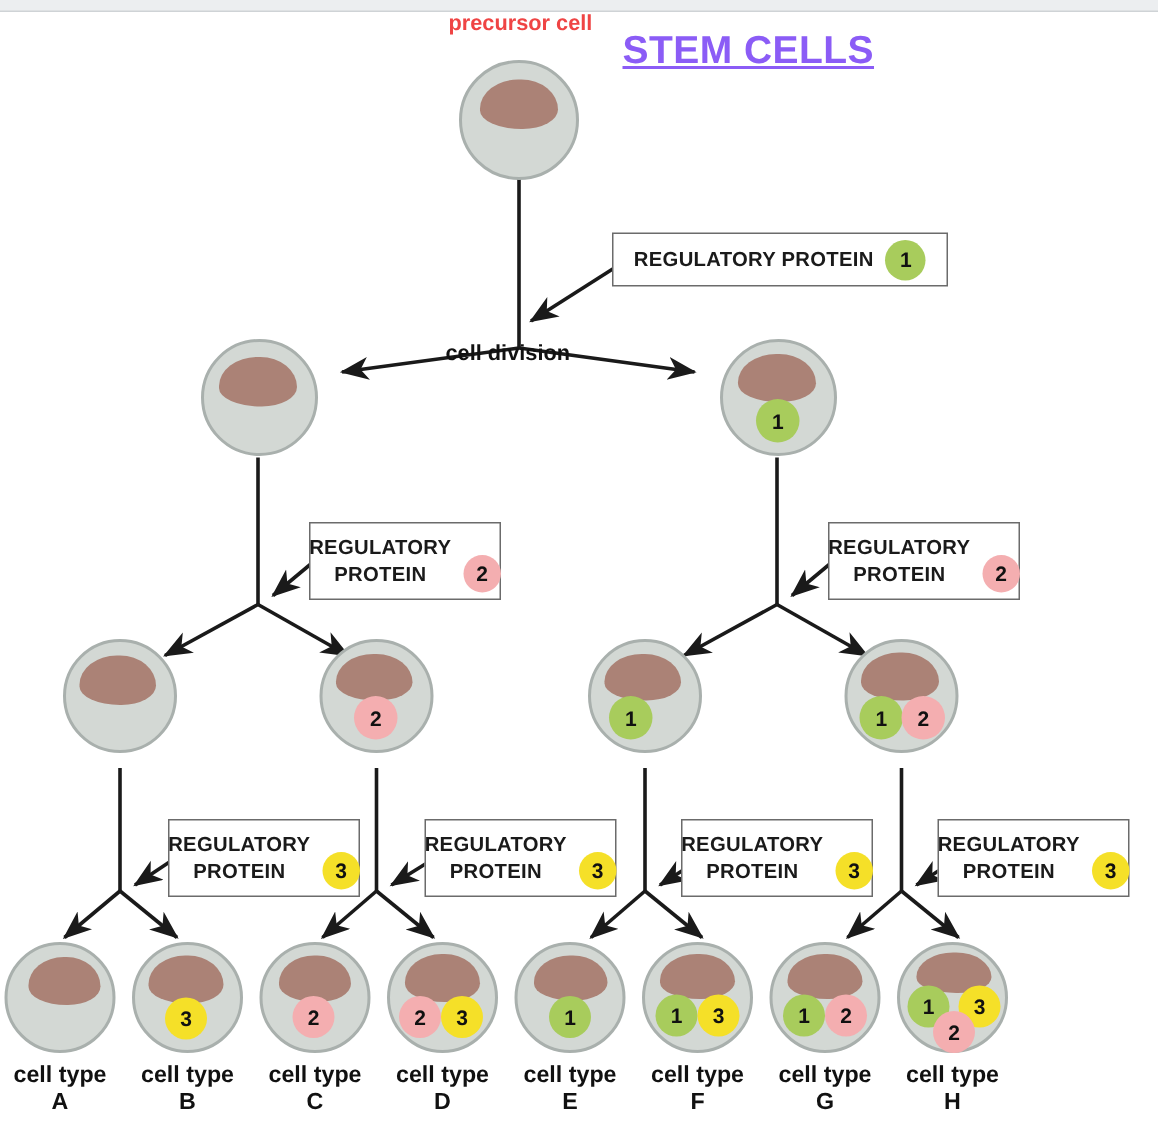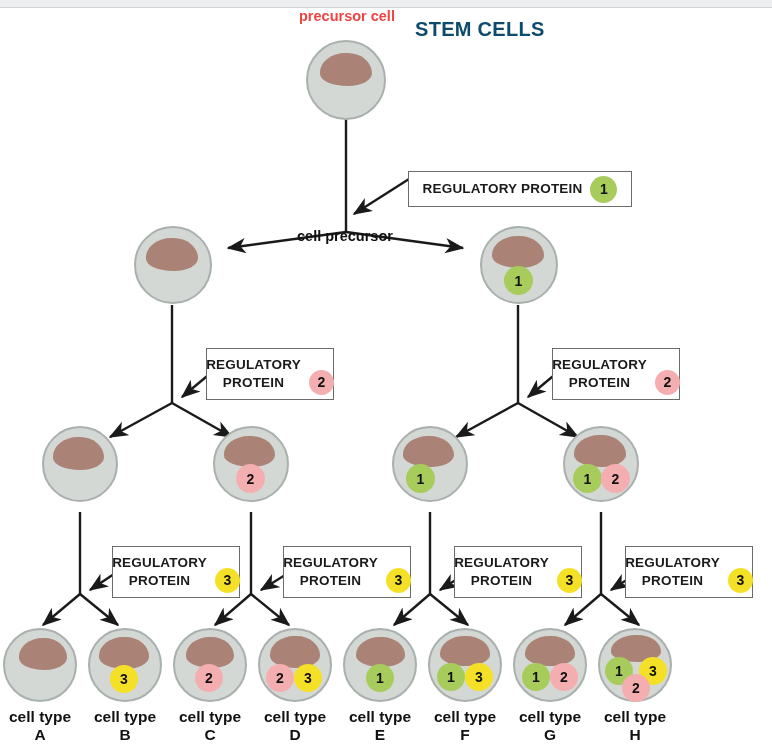--- a/index.html
+++ b/index.html
@@ -25,22 +25,22 @@
         box-sizing:border-box;display:flex;align-items:center;
         justify-content:center;padding:4px 8px;}
   .pbox .ptext{font-weight:bold;font-size:13.5px;color:#1a1a1a;
                letter-spacing:.2px;line-height:1.35;text-align:center;}
   .pbox .pbadge{border-radius:50%;display:flex;align-items:center;
                 justify-content:center;font-weight:bold;color:#111;
                 font-size:14px;margin-left:8px;flex:0 0 auto;}
   .pbox.two-line{flex-direction:row;}
   .pbox.two-line .ptext{text-align:center;}
 
-  .title{position:absolute;font-weight:bold;color:#0c4a6e;
-         font-size:20px;letter-spacing:.3px;}
+  .title{position:absolute;font-weight:bold;color:#8b5cf6;
+         font-size:26px;letter-spacing:.3px;text-decoration:underline;}
   .precursor-label{position:absolute;font-weight:bold;font-size:14.5px;
                    color:#ef4444;}
   .division-label{position:absolute;font-weight:bold;font-size:14.5px;
                   color:#111;}
   .ctlabel{position:absolute;text-align:center;font-weight:bold;
            font-size:15.5px;color:#111;line-height:1.18;}
 </style>
 </head>
 <body>
 
@@ -92,21 +92,21 @@
       <path d="M601,594 L565,625" marker-end="url(#ah)"></path>
       <path d="M601,594 L639,625" marker-end="url(#ah)"></path>
       <path d="M639,572 L611,590" marker-end="url(#ah)"></path>
     </g>
   </svg>
 
   <div class="title" style="left:415px;top:18px;">STEM CELLS</div>
 
   <div class="precursor-label" style="left:299px;top:8px;">precursor cell</div>
 
-  <div class="division-label" style="left:297px;top:228px;">cell precursor</div>
+  <div class="division-label" style="left:297px;top:228px;">cell division</div>
 
   <div class="cell" style="left:306px;top:40px;width:80px;height:80px;">
     <div class="nucleus" style="left:12px;top:11px;width:52px;height:33px;
                 border-radius:50% 48% 46% 54% / 60% 62% 40% 38%;"></div>
   </div>
 
   <div class="cell" style="left:134px;top:226px;width:78px;height:78px;">
     <div class="nucleus" style="left:10px;top:10px;width:52px;height:33px;
                 border-radius:50% 48% 46% 54% / 60% 62% 40% 38%;"></div>
   </div>
@@ -203,21 +203,21 @@
     <div class="nucleus" style="left:11px;top:5px;width:50px;height:27px;
                 border-radius:50% 48% 46% 54% / 60% 62% 40% 38%;"></div>
     <div class="prot" style="left:5px;top:27px;width:28px;height:28px;font-size:14px;
                 background:#a8cc5c;">1</div>
     <div class="prot" style="left:39px;top:27px;width:28px;height:28px;font-size:14px;
                 background:#f5e028;">3</div>
     <div class="prot" style="left:22px;top:44px;width:28px;height:28px;font-size:14px;
                 background:#f4aeb0;">2</div>
   </div>
 
-  <div class="pbox" style="left:408px;top:155px;width:224px;height:36px;margin-top:16px;">
+  <div class="pbox" style="left:408px;top:155px;width:224px;height:36px;">
     <span class="ptext">REGULATORY PROTEIN</span>
     <span class="pbadge" style="width:27px;height:27px;background:#a8cc5c;">1</span>
   </div>
 
   <div class="pbox two-line" style="left:206px;top:348px;width:128px;height:52px;">
     <span class="ptext">
       <span>REGULATORY</span><br>
       <span>PROTEIN</span>
     </span>
     <span class="pbadge" style="width:25px;height:25px;background:#f4aeb0;margin-top:16px;">2</span>

